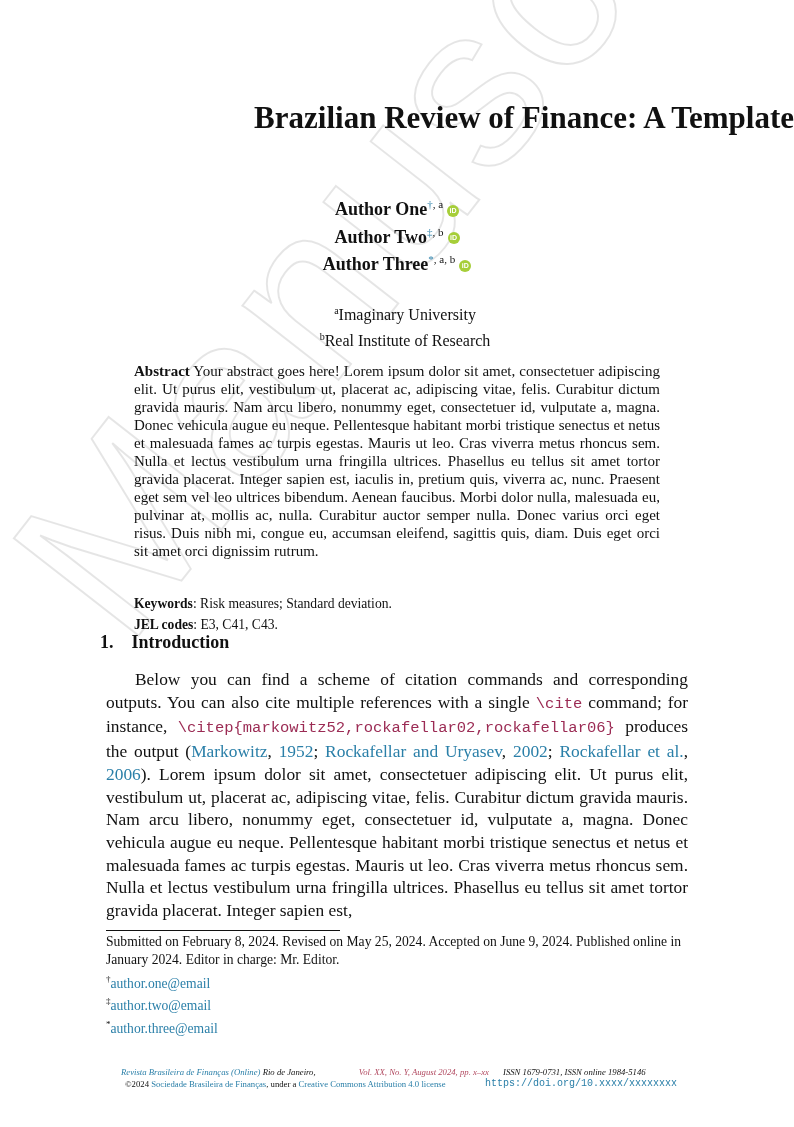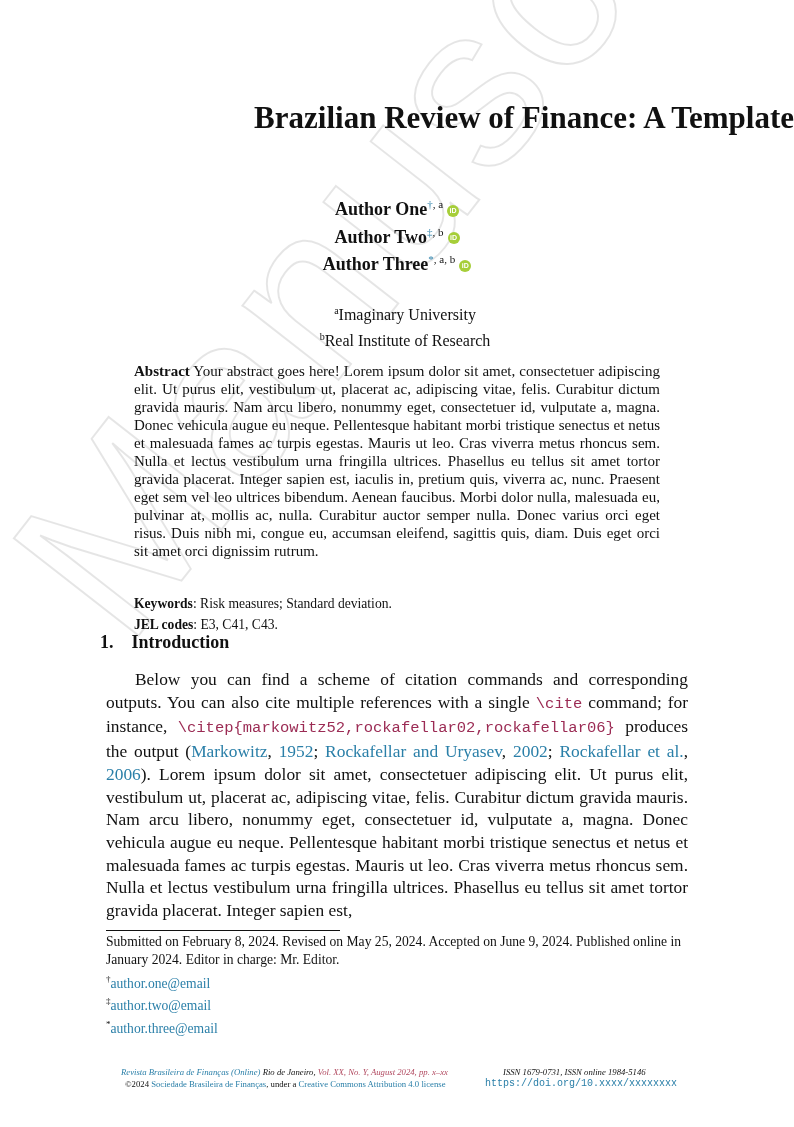--- a/index.html
+++ b/index.html
@@ -27,21 +27,21 @@
   .rule { position:absolute; top:930px; left:106px; width:234px; border-top:1px solid #111; }
   .footnote { position:absolute; top:933px; left:106px; width:582px; font-size:13.6px; line-height:18.3px; }
   .footnote .email { color:#2a7fa8; }
   .footnote sup { font-size:9px; }
   .footer { position:absolute; top:1066px; left:0; width:794px; font-size:8.7px; line-height:12px; }
   .footer .l1 { position:absolute; left:121px; top:0; white-space:nowrap; }
   .footer .l1r { position:absolute; left:503px; top:0; white-space:nowrap; font-style:italic; }
   .footer .l2 { position:absolute; left:125px; top:12px; white-space:nowrap; }
   .footer .l2r { position:absolute; left:485px; top:12px; white-space:nowrap; font-family:"Liberation Mono",monospace; font-size:10px; color:#2a7fa8; }
   .blue { color:#2a7fa8; }
-  .red { color:#b0475e; }
+  .red { color:#b0475e;margin-left:41px; }
   i { font-style:italic; }
 </style>
 </head>
 <body>
 
 <div class="watermark">Manuscript</div>
 
 <div class="title">Brazilian Review of Finance: A Template</div>
 
 <div class="authors">

